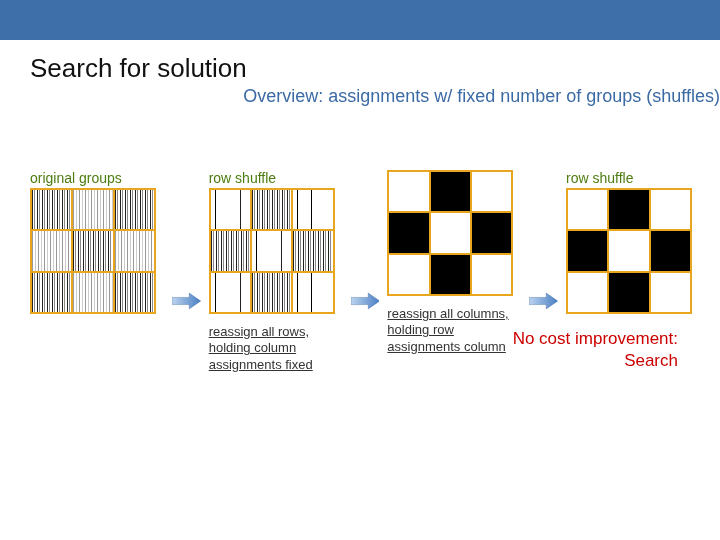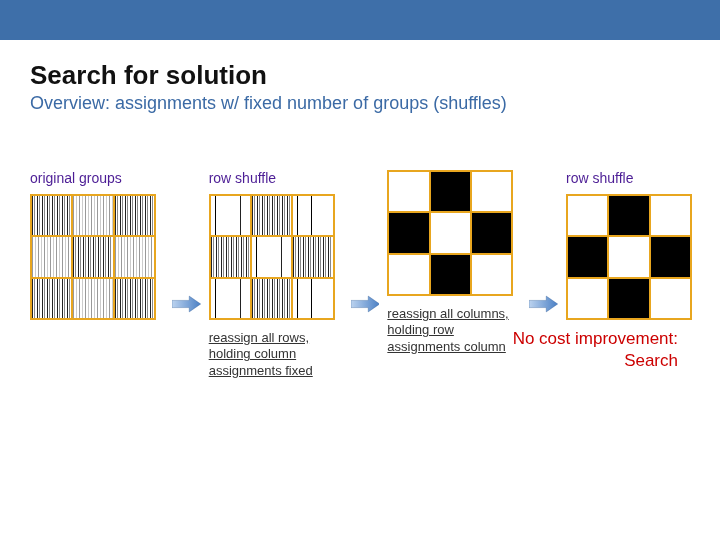--- a/index.html
+++ b/index.html
@@ -11,48 +11,48 @@
     position: relative;
     overflow: hidden;
   }
   .topbar {
     width: 100%;
     height: 40px;
     background: #3e6fa9;
   }
   .title {
     font-size: 26px;
-    font-weight: 700;
+    font-weight: 400;
     color: #111;
-    margin: 20px 0 2px 30px;
+    margin: 13px 0 2px 30px;
   }
   .subtitle {
     font-size: 18px;
     color: #3b6aa5;
     margin: 2px 0 0 30px;
+    text-align: right;
   }
   .row {
     position: absolute;
     top: 170px;
     left: 30px;
     right: 20px;
     display: flex;
     align-items: flex-start;
     gap: 8px;
   }
   .panel {
     display: flex;
     flex-direction: column;
     align-items: flex-start;
     width: 140px;
   }
   .panel-label {
     font-size: 14px;
-    color: #4c1d95;
-    margin-bottom: 6px;
+    color: #4d7c0f;
     height: 18px;
   }
   .matrix {
     width: 126px;
     height: 126px;
     display: grid;
     grid-template-columns: repeat(3, 1fr);
     grid-template-rows: repeat(3, 1fr);
     gap: 2px;
     background: #e8a61f;

